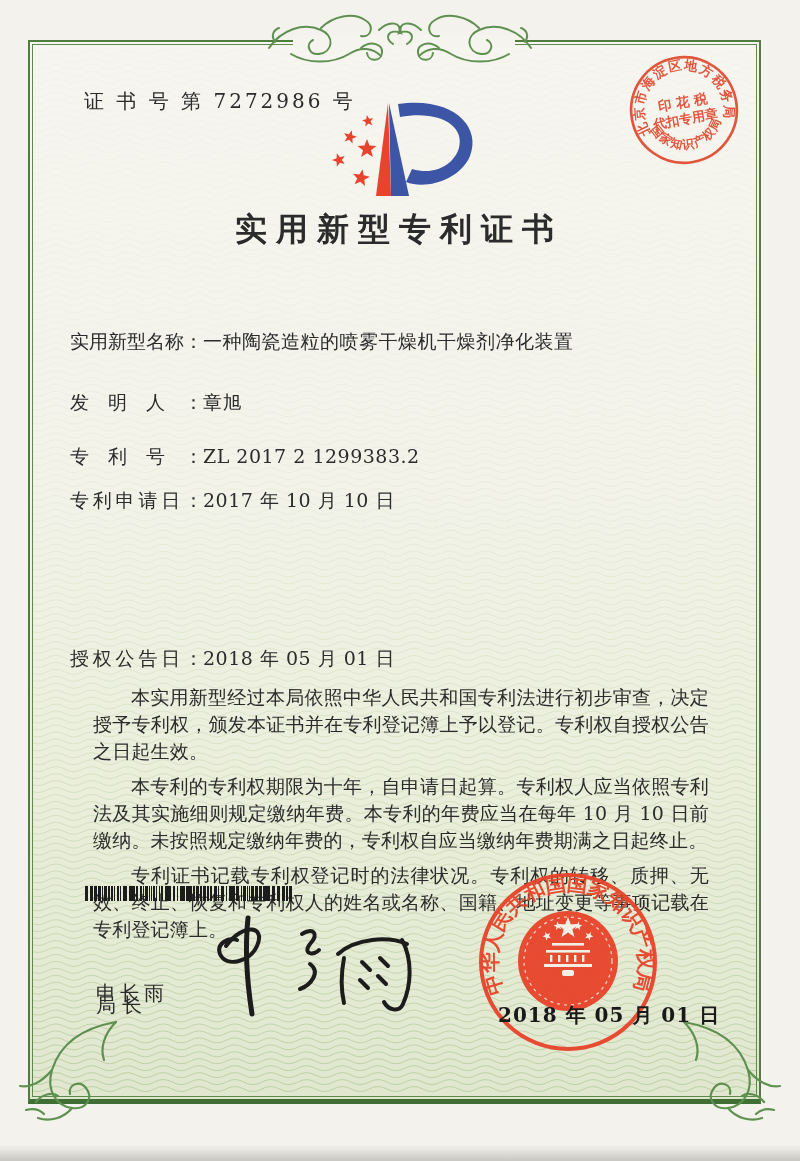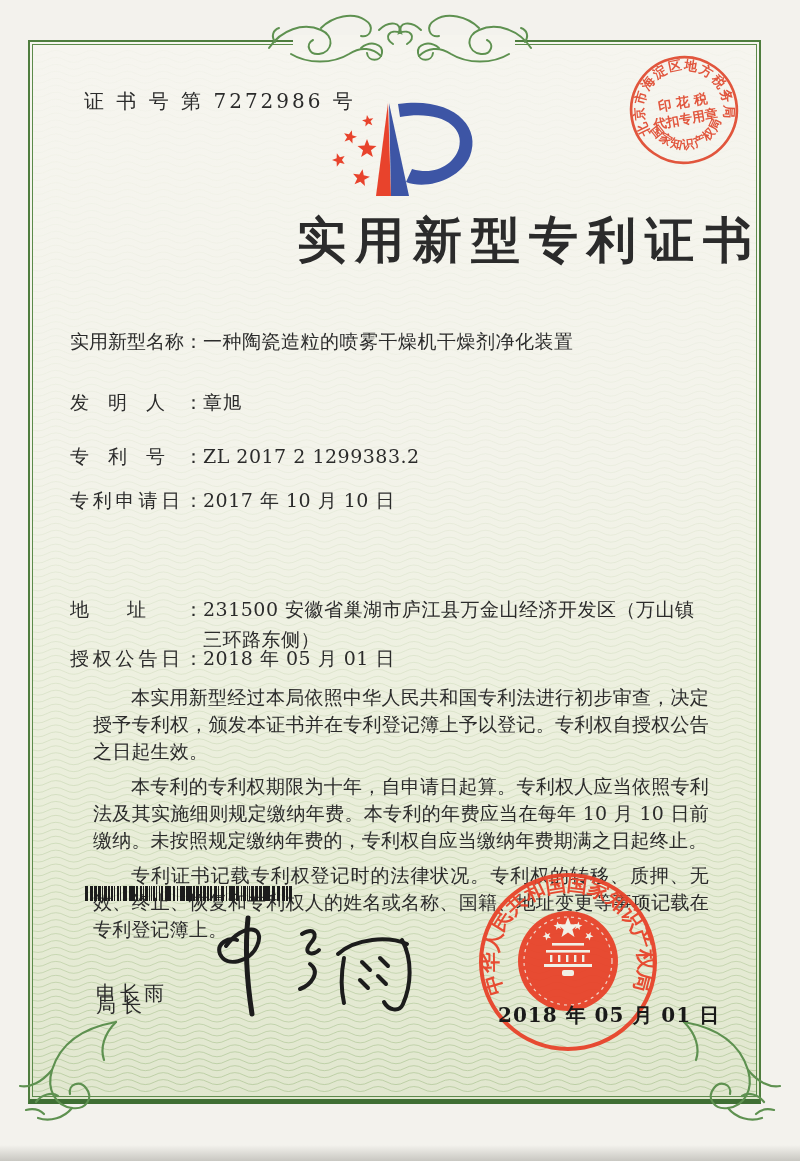--- a/index.html
+++ b/index.html
@@ -21,22 +21,22 @@
     position:absolute;inset:2px;border:1px solid #5c8a4a;box-sizing:border-box;
   }
   #waves{position:absolute;inset:0;width:100%;height:100%;}
   .border-eraser{
     position:absolute;left:293px;top:35px;width:222px;height:12px;
     background:#f5f4ee;z-index:4;
   }
   
   .cert-no{position:absolute;left:84px;top:88px;font-size:20px;letter-spacing:3px;z-index:6;}
   .title{
-    position:absolute;left:28px;top:208px;width:733px;text-align:right;
-    font-size:49px;font-weight:700;letter-spacing:9px;text-indent:9px;z-index:6;
+    position:absolute;left:28px;top:208px;width:733px;text-align:center;
+    font-size:32px;font-weight:700;letter-spacing:9px;text-indent:9px;z-index:6;
   }
   .field{position:absolute;left:70px;font-size:19px;line-height:26px;z-index:6;white-space:nowrap;}
   .field .flabel{
     display:inline-block;width:133px;text-align:justify;text-align-last:justify;
     vertical-align:top;
   }
   .field .fvalue{display:inline-block;vertical-align:top;letter-spacing:0.5px;white-space:normal;}
   .field.addr{line-height:30px;}
   .grant-right{position:absolute;left:440px;font-size:19px;z-index:6;white-space:nowrap;}
   .paras{position:absolute;left:85px;top:676px;width:632px;z-index:6;}
@@ -302,23 +302,20 @@
   </div>
   <div class="field" style="top:389px">
     <span class="flabel">发明人：</span><span class="fvalue">章旭</span>
   </div>
   <div class="field" style="top:443px">
     <span class="flabel">专利号：</span><span class="fvalue">ZL 2017 2 1299383.2</span>
   </div>
   <div class="field" style="top:487px">
     <span class="flabel">专利申请日：</span><span class="fvalue">2017 年 10 月 10 日</span>
   </div>
-  <div class="field addr" style="top:594px">
-    <span class="flabel">地址：</span><span class="fvalue" style="width:495px"><span>231500 安徽省巢湖市庐江县万金山经济开发区（万山镇</span><br><span>三环路东侧）</span></span>
-  </div>
   <div class="field" style="top:645px">
     <span class="flabel">授权公告日：</span><span class="fvalue">2018 年 05 月 01 日</span>
   </div>
 
   <div class="paras">
     <p>本实用新型经过本局依照中华人民共和国专利法进行初步审查，决定授予专利权，颁发本证书并在专利登记簿上予以登记。专利权自授权公告之日起生效。</p>
     <p>本专利的专利权期限为十年，自申请日起算。专利权人应当依照专利法及其实施细则规定缴纳年费。本专利的年费应当在每年 10 月 10 日前缴纳。未按照规定缴纳年费的，专利权自应当缴纳年费期满之日起终止。</p>
     <p>专利证书记载专利权登记时的法律状况。专利权的转移、质押、无效、终止、恢复和专利权人的姓名或名称、国籍、地址变更等事项记载在专利登记簿上。</p>
   </div>
 

